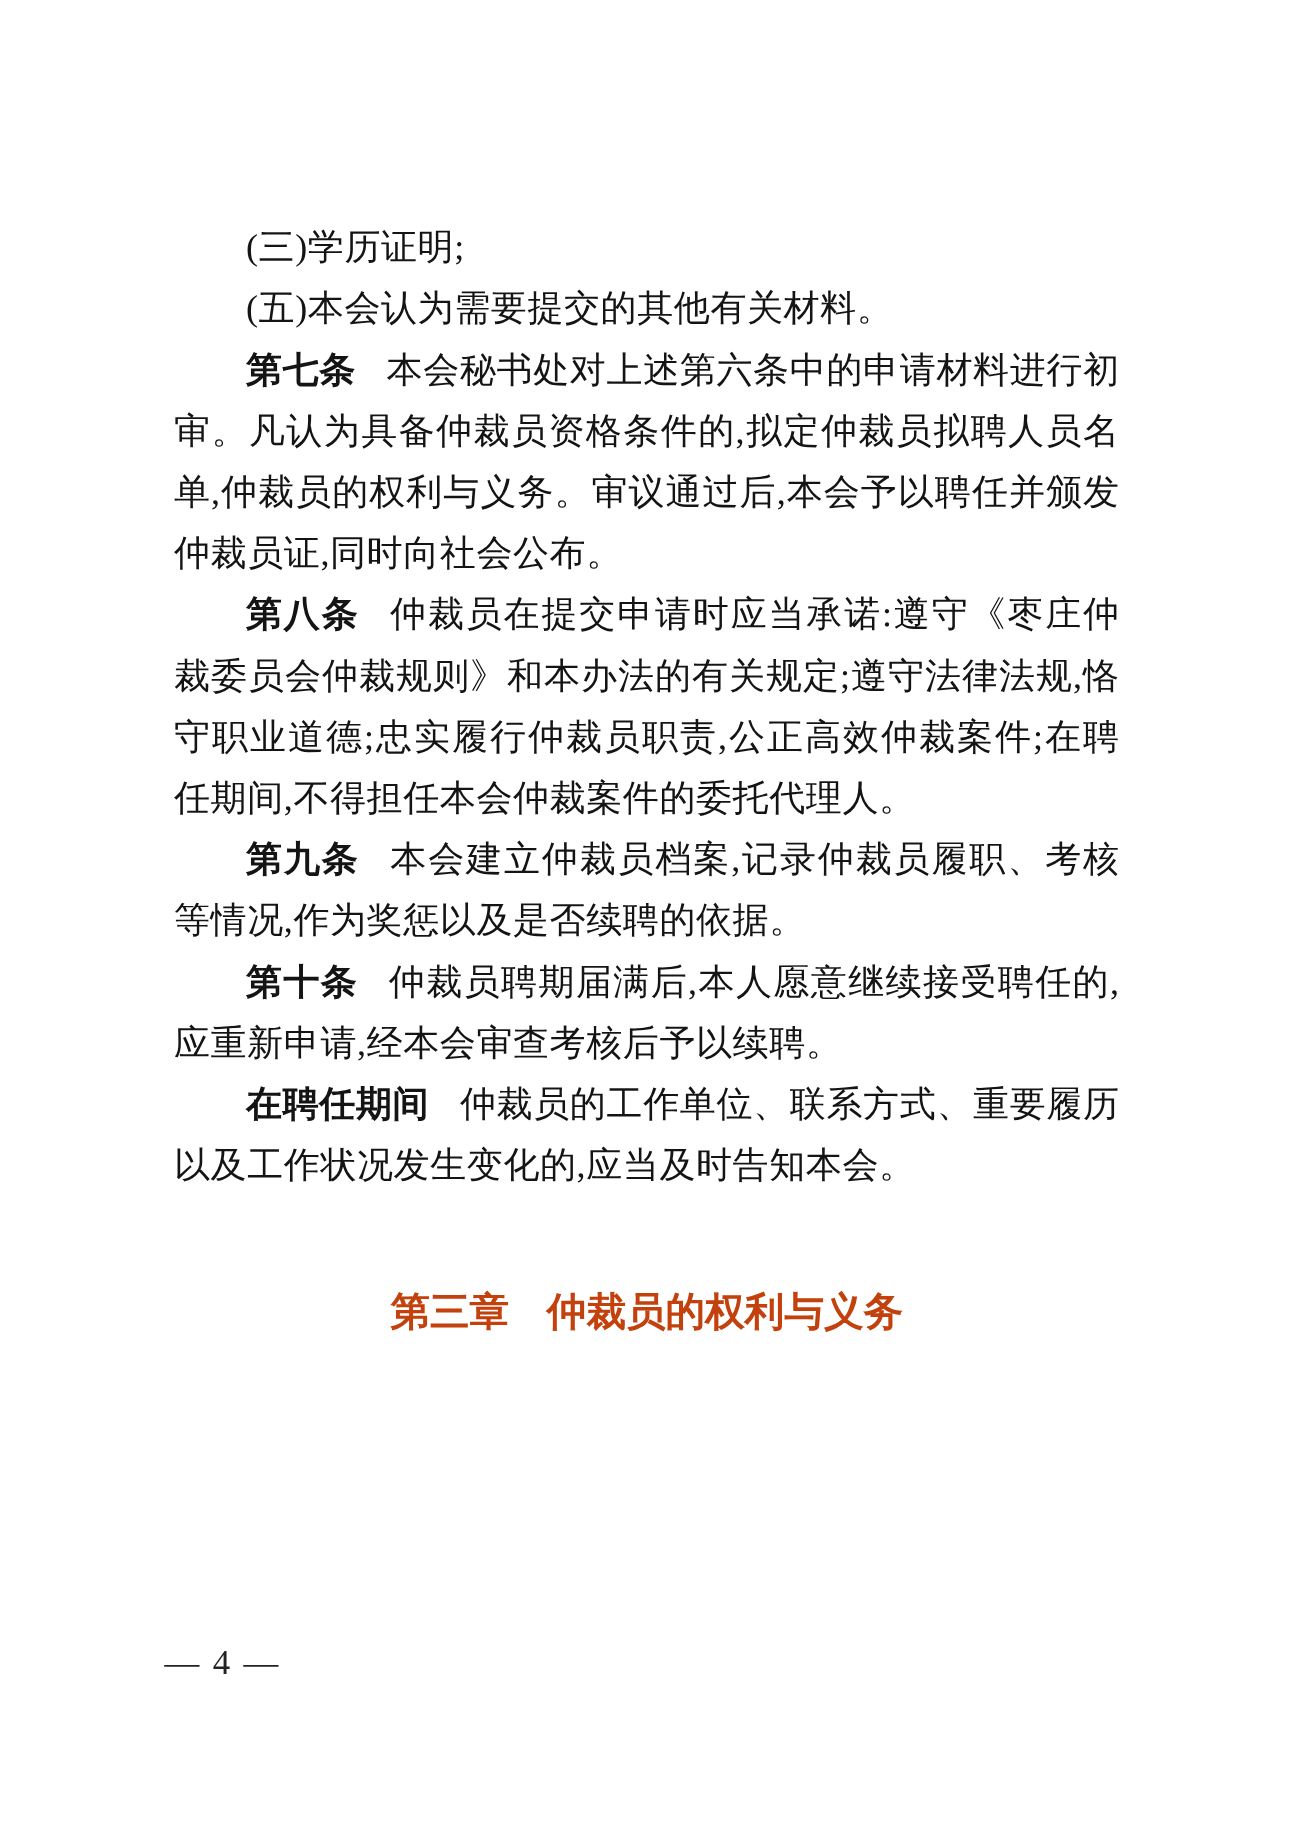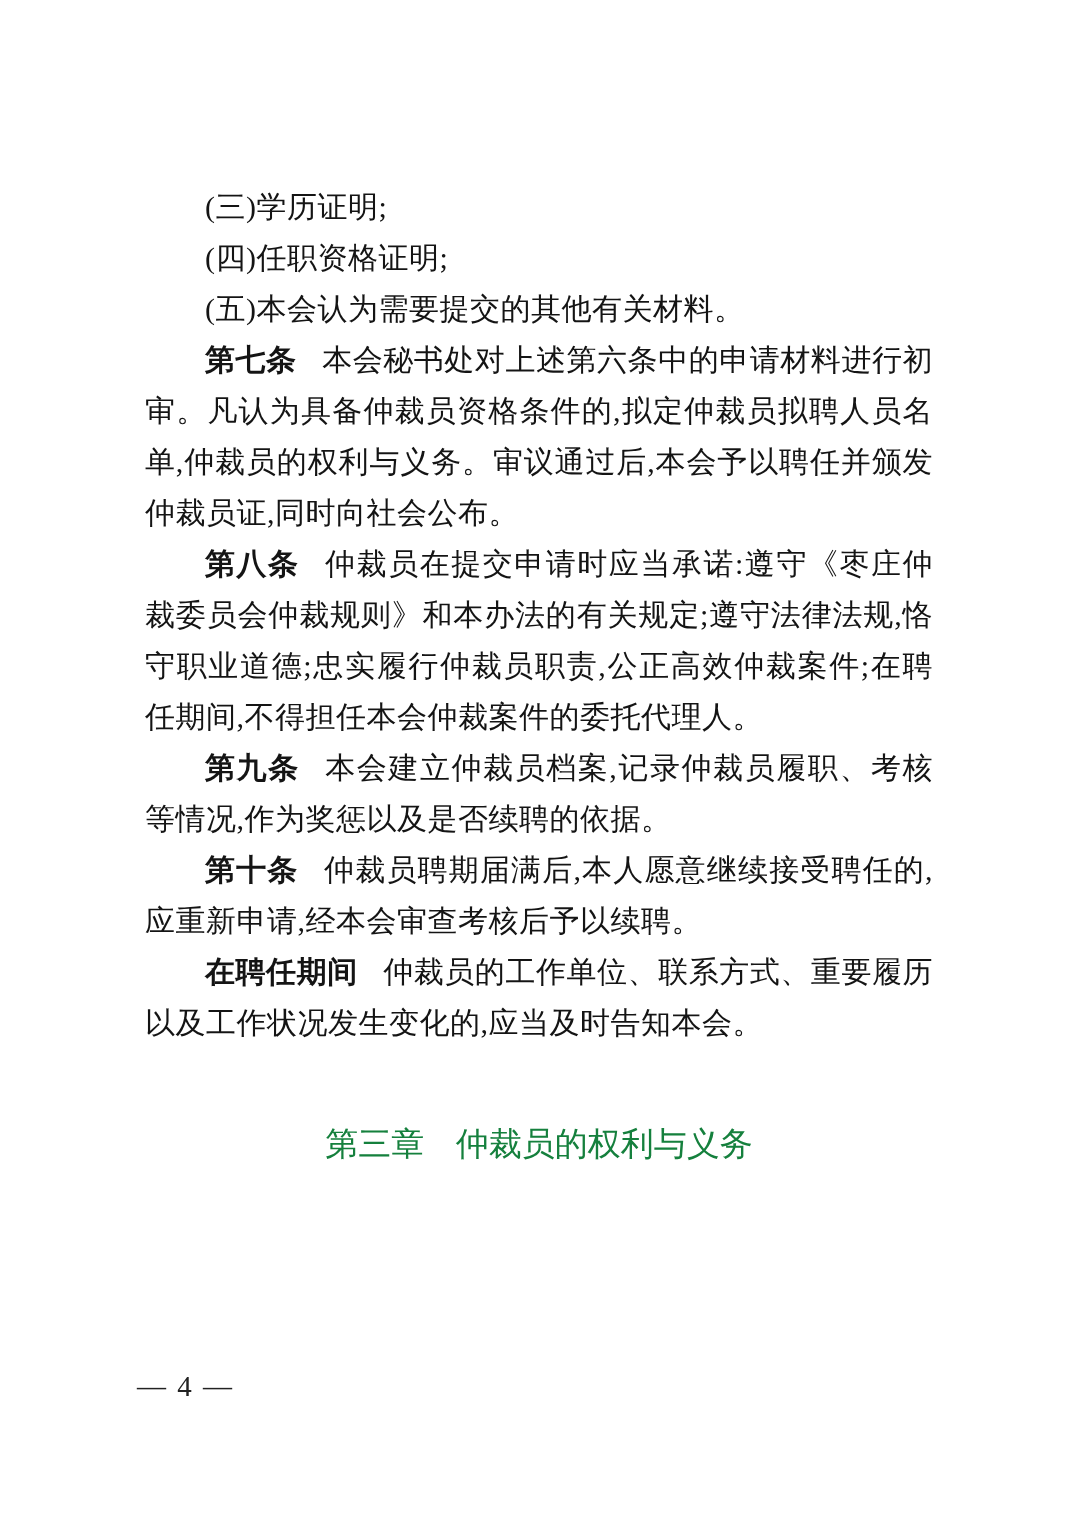--- a/index.html
+++ b/index.html
@@ -32,45 +32,44 @@
     letter-spacing: 0.5px;
   }
   .article-label {
     font-family: Liberation Serif, serif;
     font-weight: bold;
     margin-right: 0.85em;
   }
   .chapter {
     margin-top: 72px;
     font-family: "Liberation Sans", "DejaVu Sans", sans-serif;
-    font-weight: normal;
+    font-weight: bold;
     font-size: 33px;
     line-height: 48px;
     text-align: center;
-    color: #15803d;
+    color: #c2410c;
   }
   .chapter .chapter-number { margin-right: 0.95em; }
   .footer {
     position: absolute;
     left: 137px;
     top: 1369px;
     font-size: 29px;
     line-height: 34px;
     color: #222222;
     letter-spacing: 2px;
   }
 </style>
 </head>
 <body>
 
 <div class="page">
   <div class="content">
 
     <p>(三)学历证明;</p>
-    <p>(四)任职资格证明;</p>
     <p>(五)本会认为需要提交的其他有关材料。</p>
 
     <p><span class="article-label">第七条</span><span>本会秘书处对上述第六条中的申请材料进行初审。凡认为具备仲裁员资格条件的,拟定仲裁员拟聘人员名单,仲裁员的权利与义务。审议通过后,本会予以聘任并颁发仲裁员证,同时向社会公布。</span></p>
 
     <p><span class="article-label">第八条</span><span>仲裁员在提交申请时应当承诺:遵守《枣庄仲裁委员会仲裁规则》和本办法的有关规定;遵守法律法规,恪守职业道德;忠实履行仲裁员职责,公正高效仲裁案件;在聘任期间,不得担任本会仲裁案件的委托代理人。</span></p>
 
     <p><span class="article-label">第九条</span><span>本会建立仲裁员档案,记录仲裁员履职、考核等情况,作为奖惩以及是否续聘的依据。</span></p>
 
     <p><span class="article-label">第十条</span><span>仲裁员聘期届满后,本人愿意继续接受聘任的,应重新申请,经本会审查考核后予以续聘。</span></p>
 

